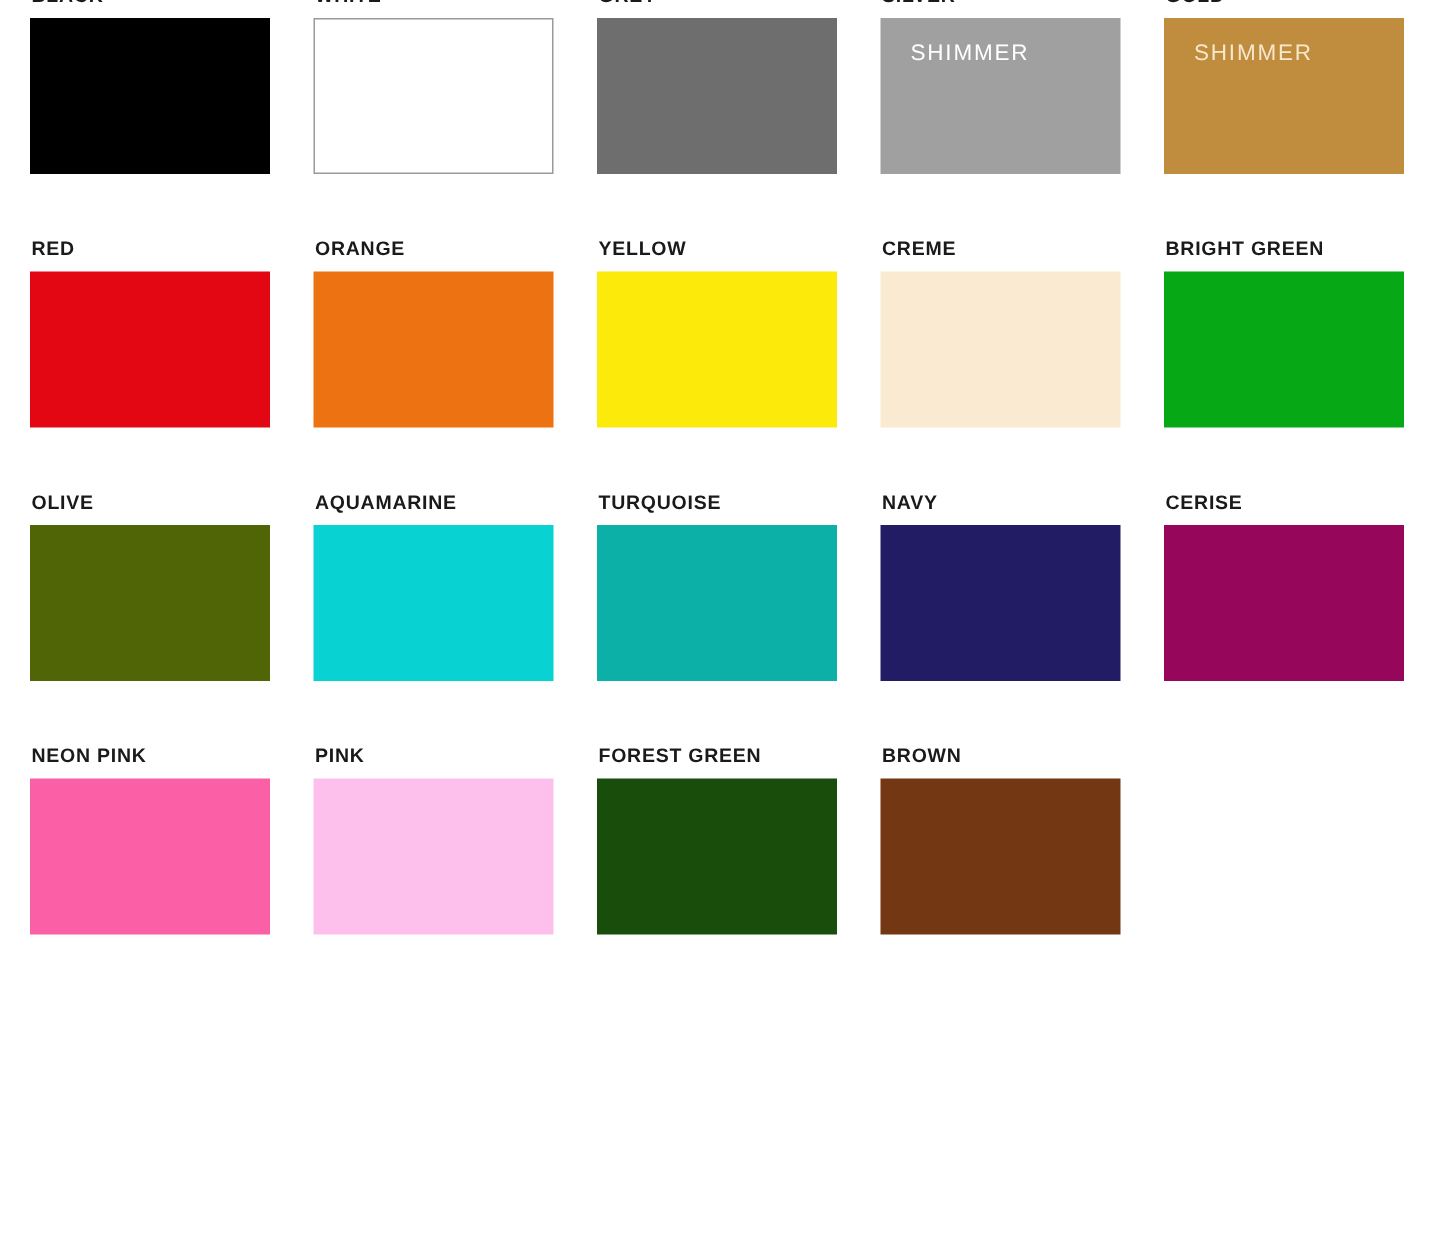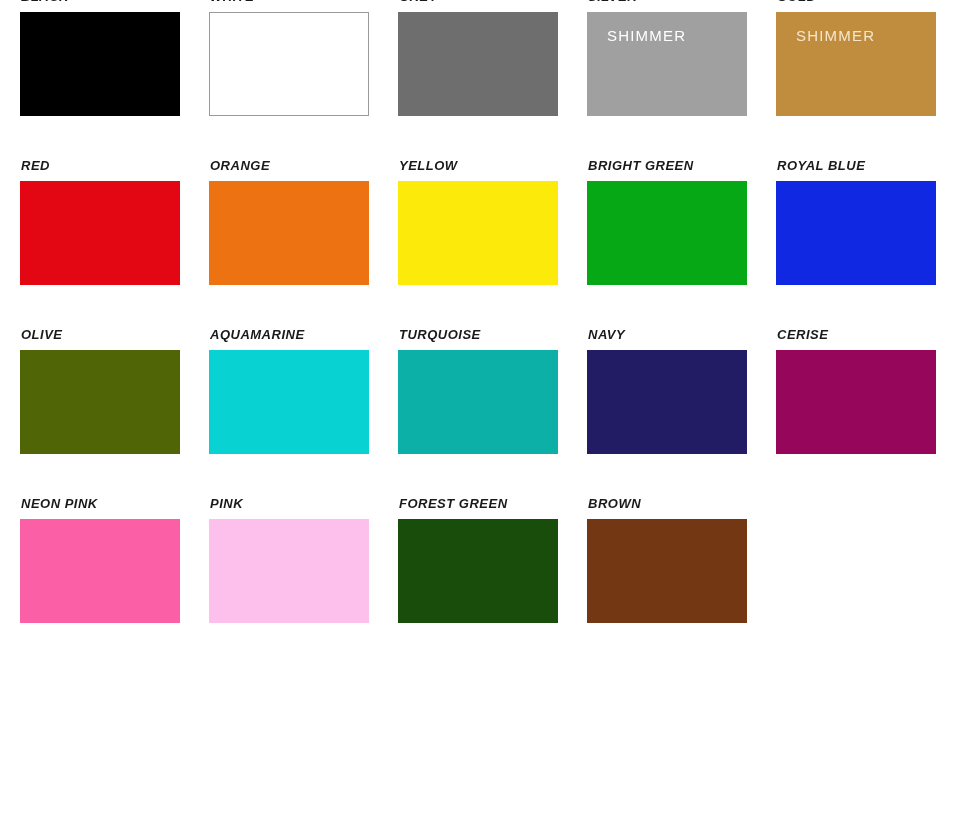--- a/index.html
+++ b/index.html
@@ -38,21 +38,20 @@
     left: 1px;
     bottom: 104px;
     margin-bottom: 9px;
     white-space: nowrap;
     font-size: 13px;
     font-weight: bold;
     letter-spacing: 0.5px;
     color: #1a1a1a;
     line-height: 1;
     text-transform: uppercase;
-    font-style: italic;
   }
 
   .swatch-chip {
     position: absolute;
     left: 0;
     top: 0;
     width: 160px;
     height: 104px;
     box-sizing: border-box;
   }
@@ -106,26 +105,26 @@
     </div>
     <div class="swatch-cell">
       <div class="swatch-label">ORANGE</div>
       <div class="swatch-chip" style="background-color: rgb(237, 114, 17);"></div>
     </div>
     <div class="swatch-cell">
       <div class="swatch-label">YELLOW</div>
       <div class="swatch-chip" style="background-color: rgb(252, 234, 11);"></div>
     </div>
     <div class="swatch-cell">
+      <div class="swatch-label">CREME</div>
+      <div class="swatch-chip" style="background-color: rgb(251, 234, 210);"></div>
+    </div>
+    <div class="swatch-cell">
       <div class="swatch-label">BRIGHT GREEN</div>
       <div class="swatch-chip" style="background-color: rgb(6, 168, 22);"></div>
-    </div>
-    <div class="swatch-cell">
-      <div class="swatch-label">ROYAL BLUE</div>
-      <div class="swatch-chip" style="background-color: rgb(17, 40, 227);"></div>
     </div>
     <div class="swatch-cell">
       <div class="swatch-label">OLIVE</div>
       <div class="swatch-chip" style="background-color: rgb(80, 102, 6);"></div>
     </div>
     <div class="swatch-cell">
       <div class="swatch-label">AQUAMARINE</div>
       <div class="swatch-chip" style="background-color: rgb(8, 210, 210);"></div>
     </div>
     <div class="swatch-cell">

